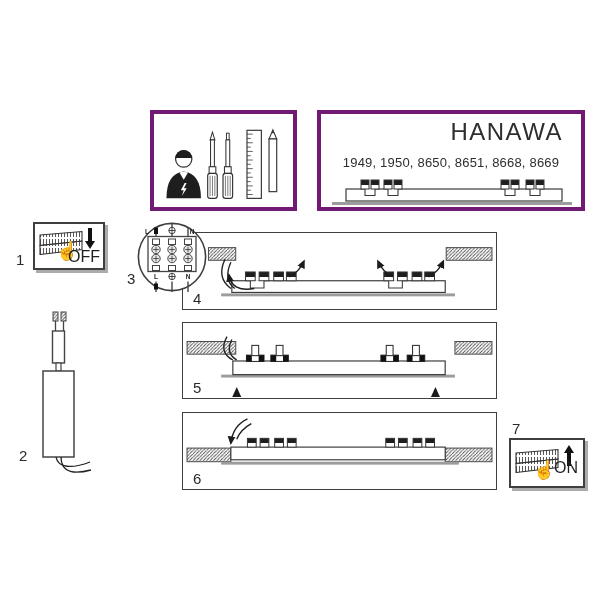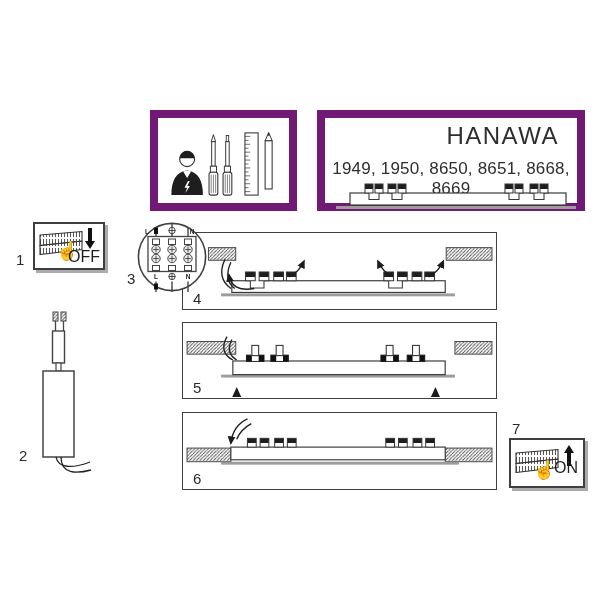--- a/index.html
+++ b/index.html
@@ -1,25 +1,25 @@
 <!DOCTYPE html>
 <html><head>
 <meta charset="utf-8">
 <style>
   html,body{margin:0;padding:0;background:#fff;}
   #page{position:relative;width:600px;height:600px;background:#fff;
         font-family:"Liberation Sans",sans-serif;color:#2b2b2b;overflow:hidden;}
-  .panel{position:absolute;background:#fff;border:8px solid #701a75;box-sizing:border-box;}
+  .panel{position:absolute;background:#fff;border:4px solid #701a75;box-sizing:border-box;}
   .scenebox{position:absolute;background:#fff;border:1.4px solid #3f3f3f;box-sizing:border-box;}
   .switchbox{position:absolute;background:#fff;border:2px solid #3f3f3f;
              box-shadow:3px 3px 0 #ababab;box-sizing:border-box;}
   .stepnum{position:absolute;font-size:15px;color:#2b2b2b;line-height:1;}
   .scenenum{position:absolute;left:10px;bottom:3px;font-size:15px;color:#2b2b2b;line-height:1;}
   .brand{position:absolute;top:4px;right:18px;font-size:24px;letter-spacing:1.5px;color:#2e2e2e;}
-  .models{position:absolute;top:41px;left:0;right:0;text-align:center;font-size:17px;
+  .models{position:absolute;top:41px;left:0;right:0;text-align:center;font-size:13px;
           letter-spacing:.2px;color:#2e2e2e;}
   .offon{position:absolute;font-size:16px;color:#1e1e1e;line-height:1;}
   .hand{position:absolute;font-size:18px;color:#2b2b2b;line-height:1;}
   .arrow-v{position:absolute;display:flex;flex-direction:column;align-items:center;}
   .arrow-v .stem{width:3.5px;height:13px;background:#111;}
   .arrow-v .head-down{width:0;height:0;border-left:5.5px solid transparent;
       border-right:5.5px solid transparent;border-top:8px solid #111;}
   .arrow-v .head-up{width:0;height:0;border-left:5.5px solid transparent;
       border-right:5.5px solid transparent;border-bottom:8px solid #111;}
   svg{display:block;}

